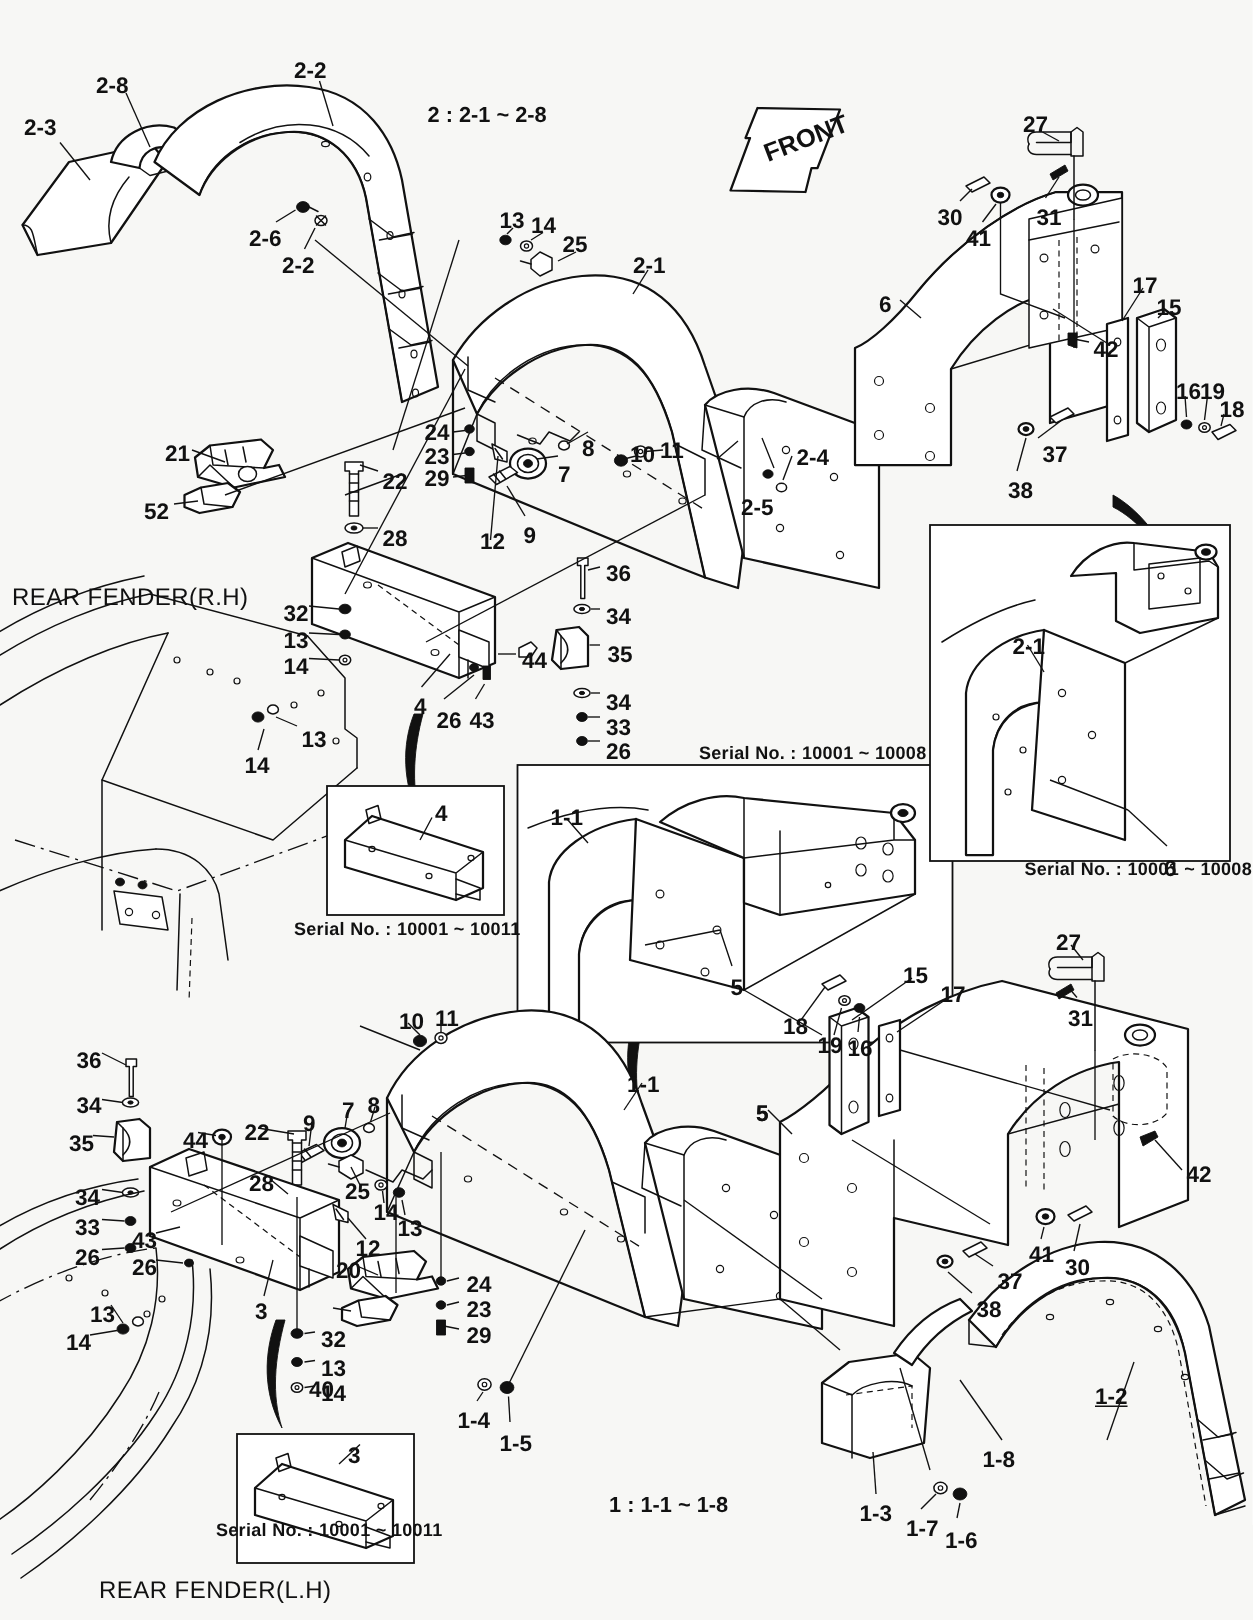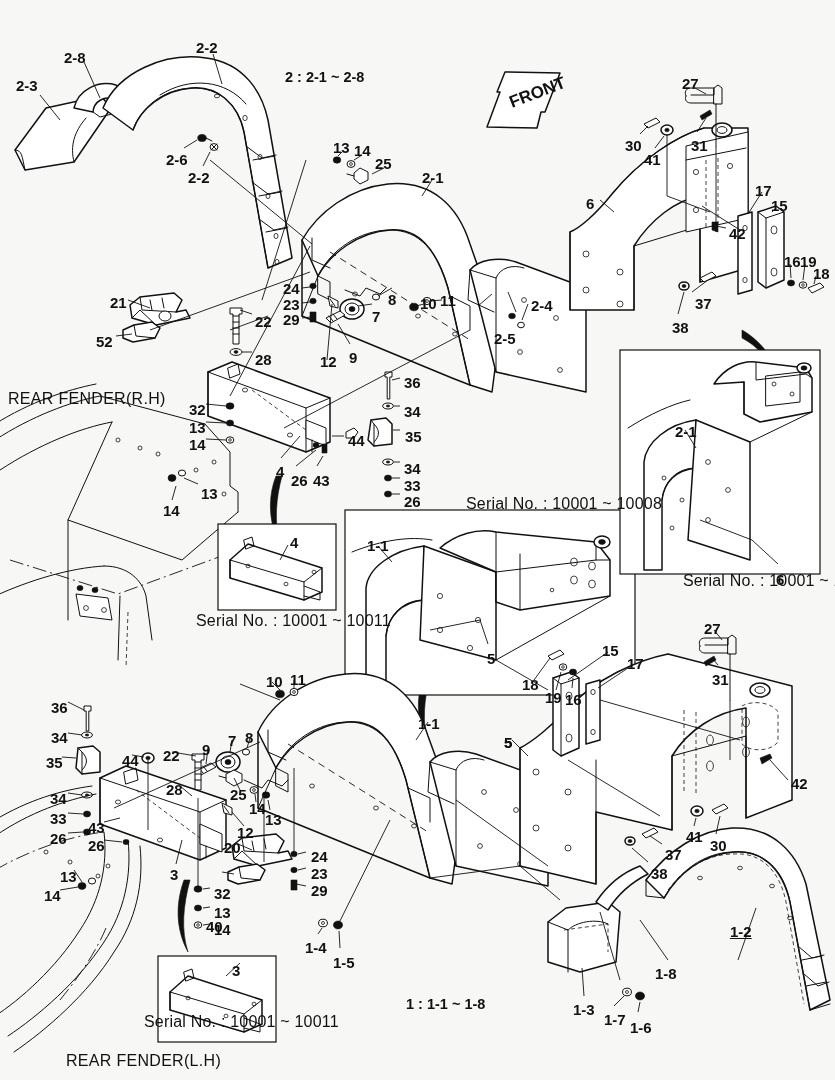--- a/index.html
+++ b/index.html
@@ -1,21 +1,21 @@
 <!DOCTYPE html>
 <html><head>
 <meta charset="utf-8">
 <style>
   html,body{margin:0;padding:0;background:#ffffff;}
   body{width:835px;height:1080px;font-family:"Liberation Sans",sans-serif;color:#000;overflow:hidden;}
   #sheet{position:relative;width:835px;height:1080px;background:#f7f7f5;}
   #art{position:absolute;left:0;top:0;width:835px;height:1080px;}
   .lbl{position:absolute;font-family:"Liberation Sans",sans-serif;font-size:15px;font-weight:700;color:#111;
        white-space:nowrap;letter-spacing:0px;line-height:1;}
-  .lbl.ser{font-size:16px;font-weight:400;letter-spacing:.2px;}
+  .lbl.ser{font-size:12px;font-weight:700;letter-spacing:.2px;}
   .lbl.big{font-size:16px;font-weight:400;letter-spacing:.3px;}
   .lbl.key{font-size:14.5px;font-weight:700;}
 </style>
 </head>
 <body>
 
 <div id="sheet">
 
   <svg id="art" viewBox="0 0 835 1080" xmlns="http://www.w3.org/2000/svg">
     <defs>

